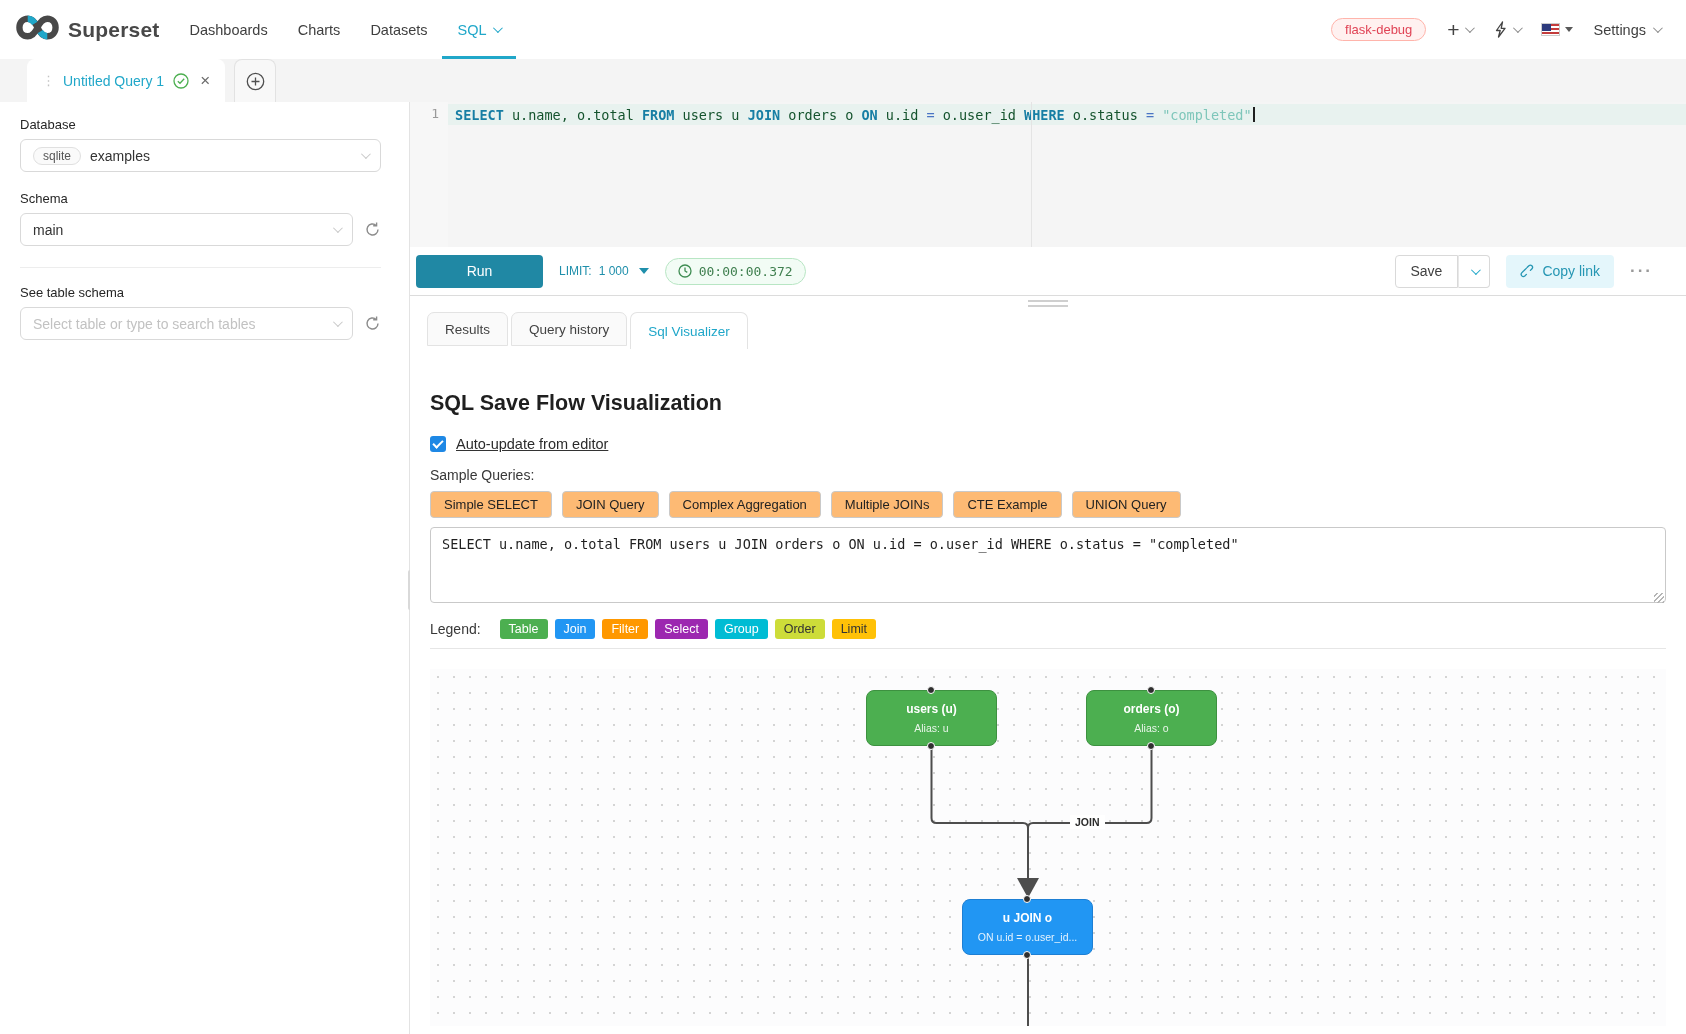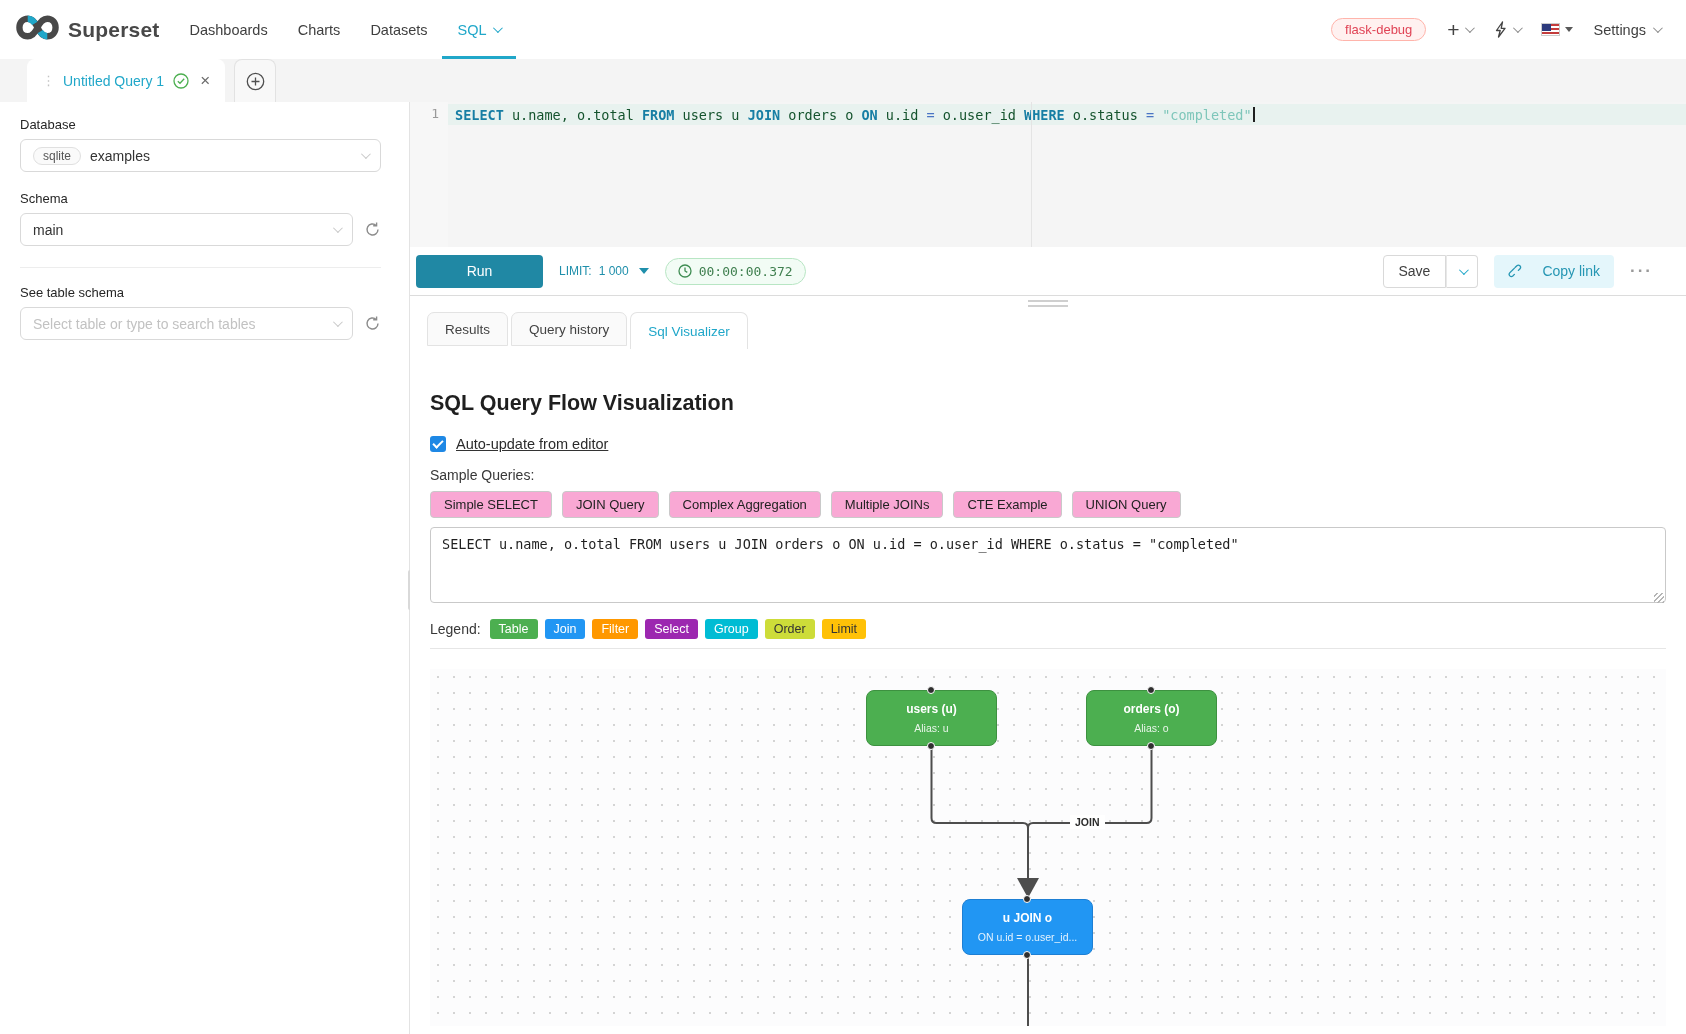--- a/index.html
+++ b/index.html
@@ -68,21 +68,21 @@
   .limit-caret { width:0; height:0; border-left:5px solid transparent; border-right:5px solid transparent; border-top:6px solid #1f8fab; margin-left:3px; }
   .timer-pill { display:flex; align-items:center; gap:7px; border:1px solid #b8e6c4; background:#f2fcf5; border-radius:14px; height:27px; padding:0 12px;
                 font-family:"DejaVu Sans Mono", monospace; font-size:13px; color:#3f7f4f; }
   .tb-spacer { flex:1; }
   .save-split { display:flex; }
   .save-main { height:33px; padding:0 15px; border:1px solid #d9d9d9; border-radius:4px 0 0 4px; background:#fff; font-size:14px; color:#404040; font-family:inherit; }
   .save-chev { width:32px; height:33px; border:1px solid #d9d9d9; border-left:1px solid #e8e8e8; border-radius:0 4px 4px 0; background:#fff;
                display:flex; align-items:center; justify-content:center; }
   .save-chev .chev { border-color:#20a7c9; }
   .copy-btn { height:33px; padding:0 14px; border:none; border-radius:4px; background:#e4f6fb; color:#2596b3; font-size:14px; font-family:inherit;
-              display:flex; align-items:center; gap:20px; margin-left:0; }
+              display:flex; align-items:center; gap:8px; margin-left:0; }
   .more-dots { color:#999; font-size:17px; font-weight:bold; letter-spacing:2px; margin-left:0; }
 
   .h-divider { border:none; border-top:1px solid #dcdcdc; }
   .grip-row { height:16px; position:relative; }
   .grip { position:absolute; left:50%; top:4px; width:40px; margin-left:-20px; }
   .grip i { display:block; height:2px; background:#cfcfcf; margin-bottom:3px; }
 
   
   .rtabs { display:flex; align-items:flex-start; padding-left:17px; }
   .rtab { height:34px; padding:0 17px; display:flex; align-items:center; background:#fafafa; border:1px solid #e3e3e3;
@@ -92,28 +92,28 @@
   
   .viz { padding:0 20px; }
   .viz-title { margin-top:42px; font-size:21.5px; font-weight:bold; color:#1f1f1f; }
   .cb-row { margin-top:20px; display:flex; align-items:center; gap:10px;text-decoration:underline; }
   .checkbox { width:16px; height:16px; background:#1e88e5; border-radius:3px; position:relative; }
   .checkbox::after { content:""; position:absolute; left:5px; top:2px; width:4px; height:8px;
                      border-right:2px solid #fff; border-bottom:2px solid #fff; transform:rotate(45deg); }
   .cb-label { font-size:14.5px; color:#2b2b2b; }
   .samples-label { margin-top:15px; font-size:14px; color:#383838; }
   .sample-btns { margin-top:8px; display:flex; gap:10px; }
-  .sample-btn { padding:5px 13px; font-size:13px; color:#222; background:#f9a8d4; border:1px solid #c9c9c9; border-radius:4px; font-family:inherit; }
+  .sample-btn { padding:5px 13px; font-size:13px; color:#222; background:#fdba74; border:1px solid #c9c9c9; border-radius:4px; font-family:inherit; }
   .query-box-wrap { position:relative; margin-top:9px; }
   .query-box { width:100%; height:76px; border:1px solid #c9c9c9; border-radius:4px; padding:8px 11px; resize:none;
                font-family:"DejaVu Sans Mono", monospace; font-size:13.5px; color:#1f1f1f; background:#fff; }
   .resize-corner { position:absolute; right:2px; bottom:4px; width:10px; height:10px;
                    background:repeating-linear-gradient(135deg, transparent 0 2px, #b5b5b5 2px 3.4px); }
   .legend-row { margin-top:12px; display:flex; align-items:center; gap:7px; }
-  .legend-label { font-size:14px; color:#383838; margin-right:2px; }
+  .legend-label { font-size:14px; color:#383838; margin-right:12px; }
   .legend-badge { padding:3px 9px; border-radius:3px; font-size:12.5px; }
   .viz-hr { border:none; border-top:1px solid #e6e6e6; margin-top:9px; }
 
   
   .canvas { margin-top:20px; height:357px; position:relative; overflow:hidden; background:#fcfcfd;
             background-image:radial-gradient(circle, #d4d4d4 1px, transparent 1.2px); background-size:16px 16px; }
   .edges { position:absolute; left:0; top:0; }
   .fnode { position:absolute; width:131px; height:56px; border-radius:8px; text-align:center; color:#fff; padding-top:11px; }
   .fnode::before, .fnode::after { content:""; position:absolute; left:50%; margin-left:-4.5px; width:6px; height:6px;
             background:#2f2f2f; border:1.5px solid #fff; border-radius:50%; }
@@ -283,21 +283,21 @@
         </span>
     </div>
 
     <div class="rtabs" id="result-tabs">
         <div class="rtab">Results</div>
         <div class="rtab">Query history</div>
         <div class="rtab active">Sql Visualizer</div>
       </div>
 
     <section class="viz">
-      <h2 class="viz-title">SQL Query Flow Visualization</h2>
+      <h2 class="viz-title">SQL Save Flow Visualization</h2>
 
       <div class="cb-row">
         <span class="checkbox"></span>
         <span class="cb-label">Auto-update from editor</span>
       </div>
 
       <div class="samples-label">Sample Queries:</div>
       <div class="sample-btns" id="sample-btns">
           <button class="sample-btn">Simple SELECT</button>
           <button class="sample-btn">JOIN Query</button>

